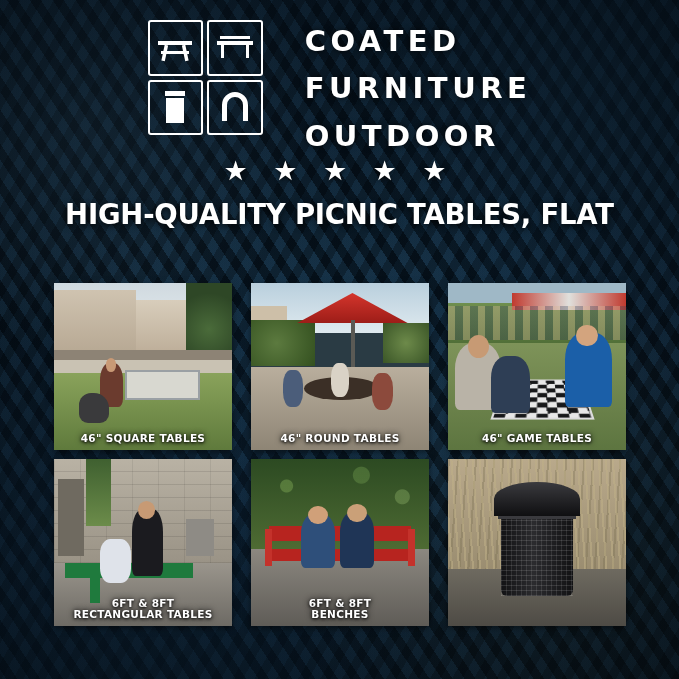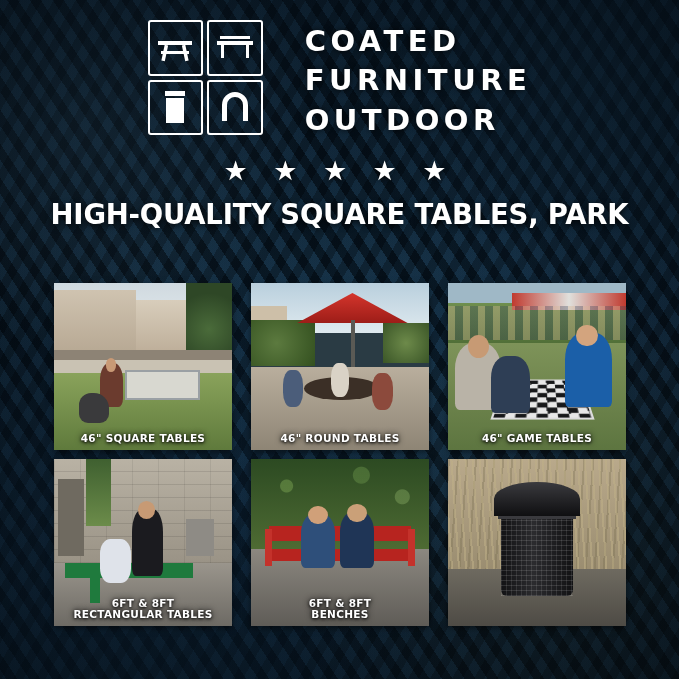--- a/index.html
+++ b/index.html
@@ -60,21 +60,21 @@
   }
   .logo-cell {
     border:2.5px solid #ffffff;
     border-radius:3px;
     display:flex; align-items:center; justify-content:center;
     position:relative;
     overflow:hidden;
   }
   .logo-wordmark {
     padding-top:4px;
-    display:flex; flex-direction:column; gap:4px;margin-left:26px;
+    display:flex; flex-direction:column; gap:12px;margin-left:26px;
   }
   .wordmark-line {
     font-family:"DejaVu Sans", sans-serif;
     font-weight:bold;
     font-size:29px;
     letter-spacing:4.5px;
     color:#ffffff;
     line-height:1.22;
     text-shadow:0 0 6px rgba(0,0,0,0.8);
   }
@@ -275,21 +275,21 @@
     <div class="logo-wordmark">
       <div class="wordmark-line">COATED</div>
       <div class="wordmark-line">FURNITURE</div>
       <div class="wordmark-line">OUTDOOR</div>
     </div>
   </div>
 
   <div class="stars">★ ★ ★ ★ ★</div>
 
   <div class="headline">
-    <div>HIGH-QUALITY SQUARE TABLES, PARK</div>
+    <div>HIGH-QUALITY PICNIC TABLES, FLAT</div>
   </div>
 
   <div class="grid">
 
     <div class="tile">
       <div class="scene">
         <div class="layer t1-sky"></div>
         <div class="layer t1-house"></div>
         <div class="layer t1-house2"></div>
         <div class="layer t1-tree"></div>

